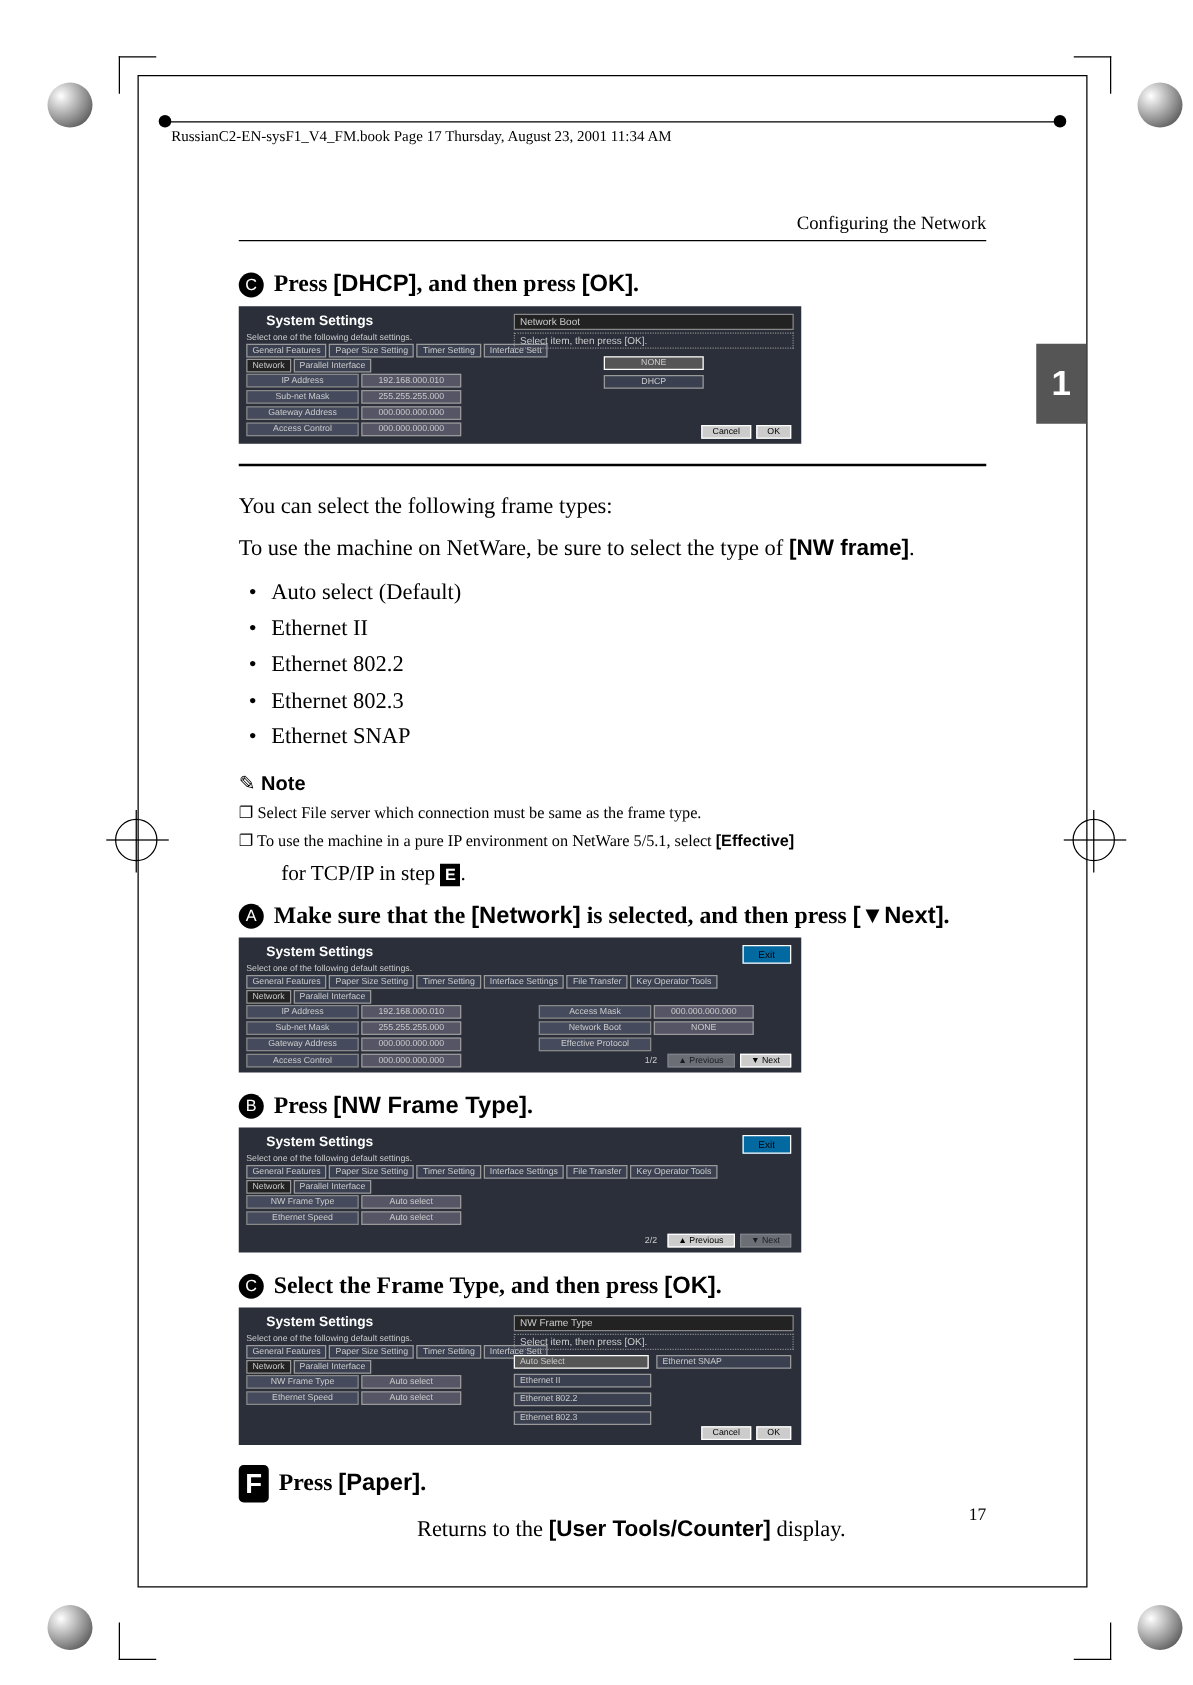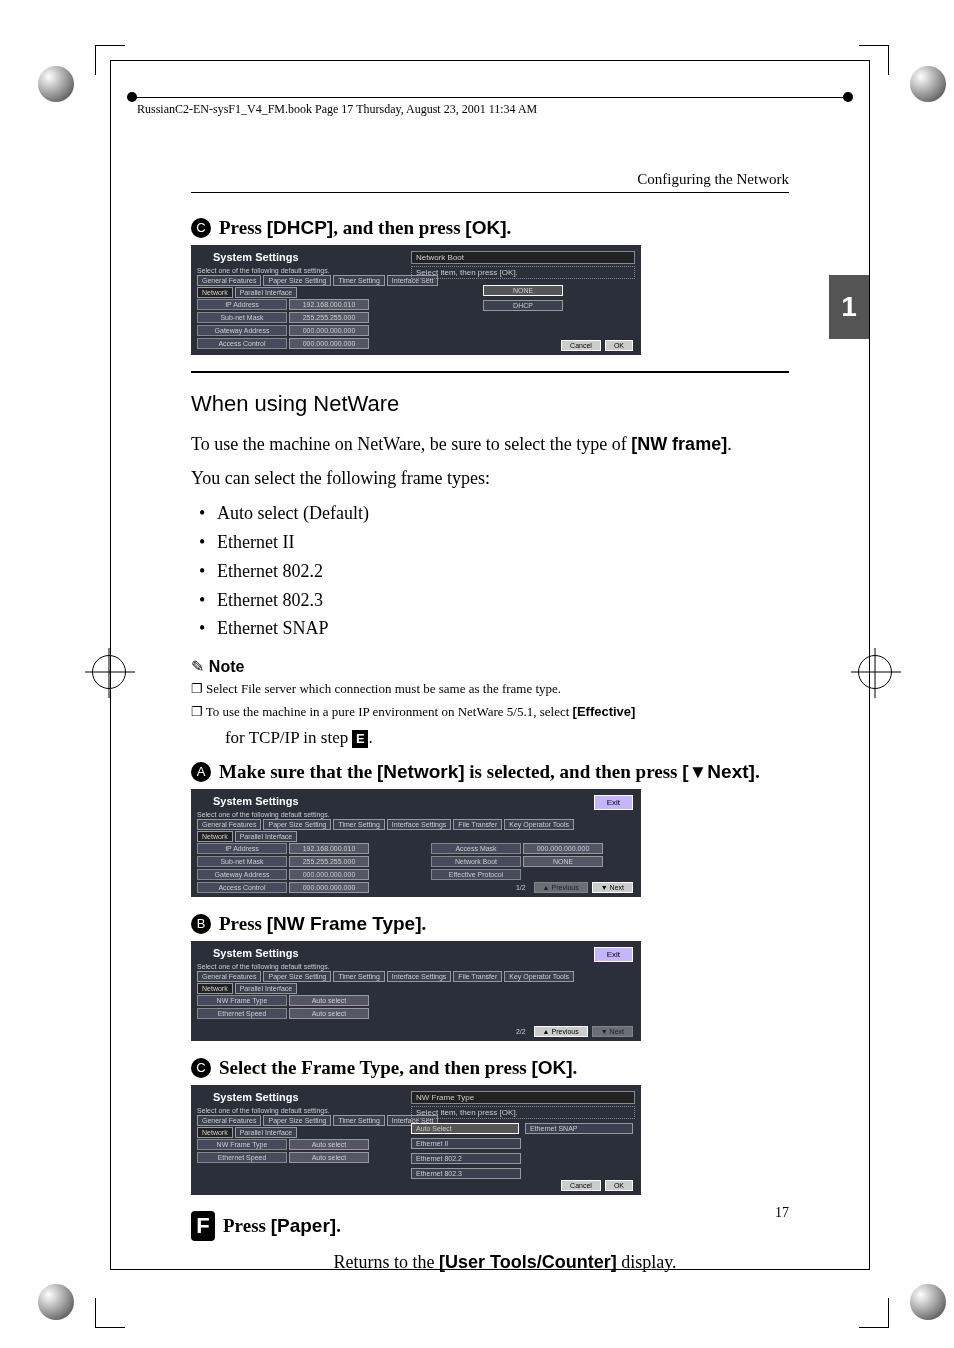--- a/index.html
+++ b/index.html
@@ -197,21 +197,21 @@
     left: 6px; top: 54px;
   }
   .sp-right-block {
     position: absolute;
     left: 220px; top: 6px;
     right: 6px;
   }
   .sp-exit {
     position: absolute;
     right: 8px; top: 6px;
-    background: #c4b5fd;
+    background: #0369a1;
     color: #000;
     font-size: 8px;
     padding: 2px 12px;
     border: 1px solid #fff;
   }
   .sp-bottom {
     position: absolute;
     right: 8px; bottom: 4px;
     display: flex;
     gap: 4px;
@@ -374,26 +374,25 @@
         </div>
       </div>
       <div class="sp-bottom">
         <span class="b">Cancel</span>
         <span class="b">OK</span>
       </div>
     </div>
 
     <div class="divider"></div>
 
-    <div class="sub-head">When using NetWare</div>
-
+
+    <p class="body-p">You can select the following frame types:</p>
     <p class="body-p">
       <span>To use the machine on NetWare, be sure to select the type of </span><span class="ui-label">[NW frame]</span><span>.</span>
     </p>
-    <p class="body-p">You can select the following frame types:</p>
 
     <ul class="frame-list">
       <li>Auto select (Default)</li>
       <li>Ethernet II</li>
       <li>Ethernet 802.2</li>
       <li>Ethernet 802.3</li>
       <li>Ethernet SNAP</li>
     </ul>
 
     <div class="note-head">Note</div>

